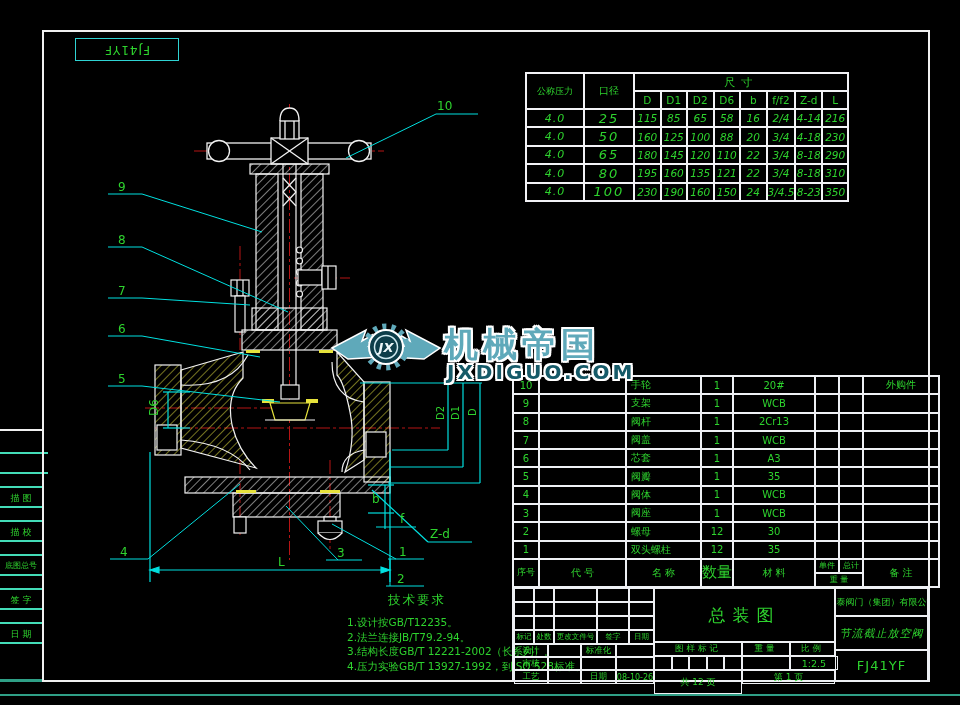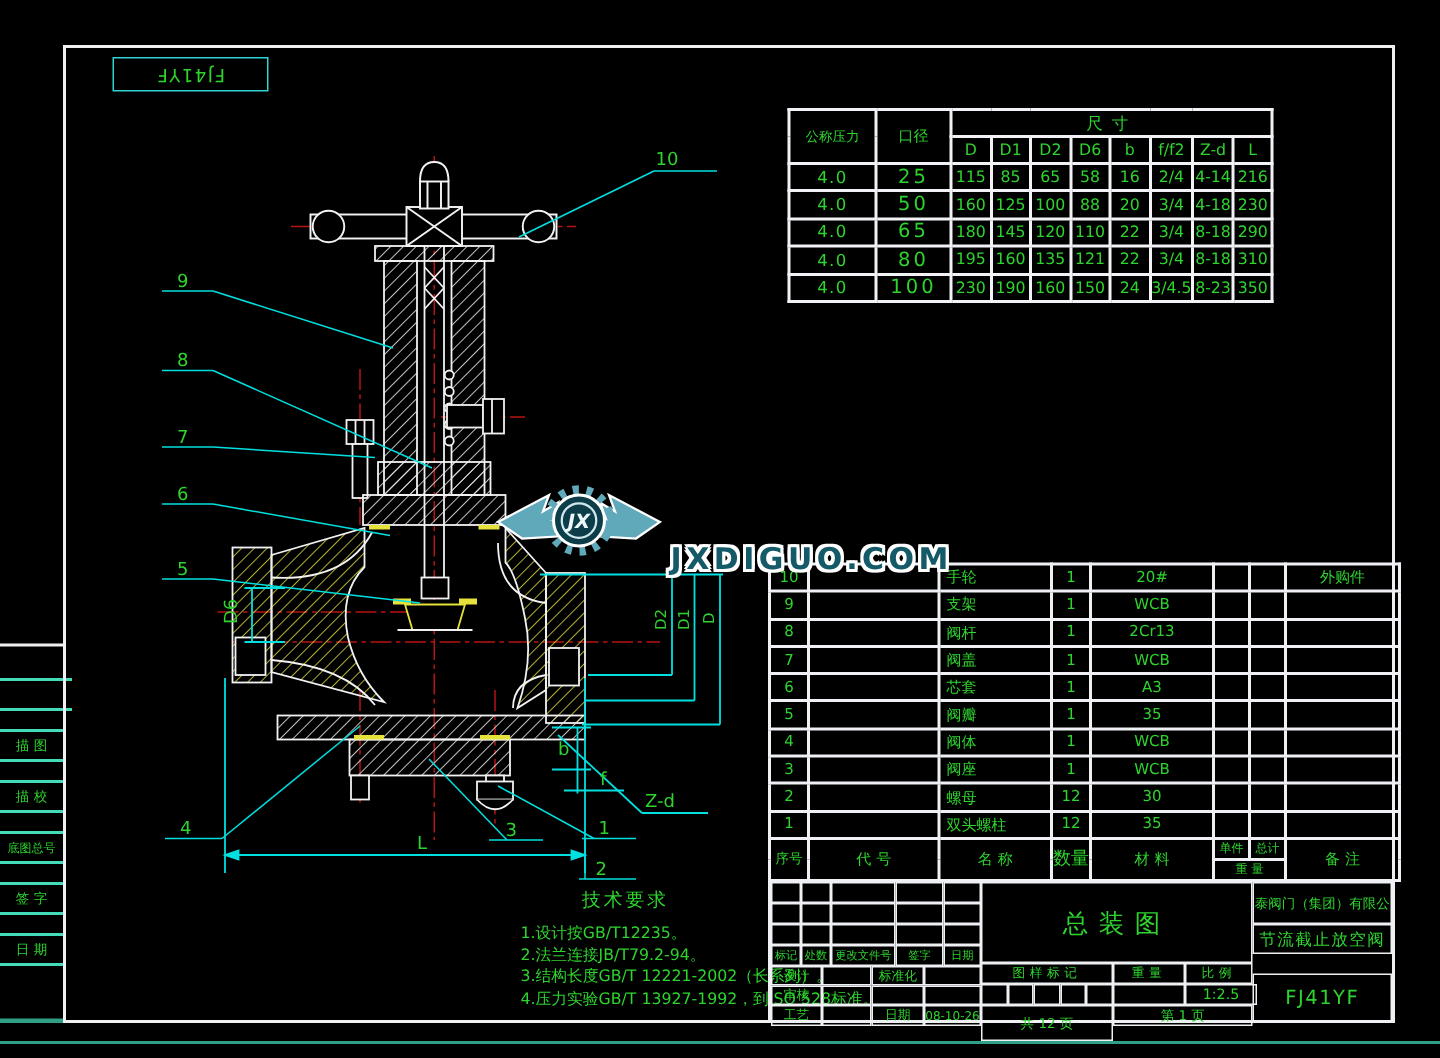--- a/index.html
+++ b/index.html
@@ -6,21 +6,21 @@
   body{width:960px;height:705px;position:relative;overflow:hidden;
        font-family:"DejaVu Sans","Liberation Sans",sans-serif;}
   .abs{position:absolute;}
   .grn{color:#2ed32e;}
   .frame{border:2px solid #f0f0f0;box-sizing:border-box;}
   
   #dimtab{position:absolute;left:525px;top:72px;border-collapse:collapse;table-layout:fixed;z-index:5;}
   #dimtab th,#dimtab td{border:2px solid #f2f2f6;color:#2ed32e;font-weight:normal;
        text-align:center;font-size:10.5px;padding:0;overflow:hidden;white-space:nowrap;}
   #dimtab thead tr{height:18px;}
-  #dimtab tbody tr{height:18.4px;}
+  #dimtab tbody tr{height:18.4px;font-style:italic;}
   #dimtab td.bore{font-size:13px;letter-spacing:2px;}
   #dimtab td.press{font-size:11px;letter-spacing:1px;}
   
   #bomtab{position:absolute;left:512px;top:375px;border-collapse:collapse;table-layout:fixed;z-index:4;}
   #bomtab td{border:2px solid #eef0f4;color:#2ed32e;font-size:10px;text-align:center;
        padding:0;overflow:hidden;white-space:nowrap;}
   #bomtab tbody.data tr{height:18.3px;}
   #bomtab tbody.foot tr{height:14px;}
   #bomtab td.al{text-align:left;padding-left:4px;}
   
@@ -318,20 +318,21 @@
 
 <div class="abs" style="left:330px;top:312px;width:330px;height:74px;z-index:9;">
   <svg width="112" height="62" viewBox="0 0 112 62" style="position:absolute;left:0;top:4px;">
     <polygon points="2,32 36,14 32,25 42,19 38,30 48,26 52,36 52,41 18,43" fill="#5fa9ba" stroke="#fff" stroke-width="1.5"></polygon>
     <polygon points="110,32 76,14 80,25 70,19 74,30 64,26 60,36 60,41 94,43" fill="#5fa9ba" stroke="#fff" stroke-width="1.5"></polygon>
     <circle cx="56" cy="31" r="20" fill="none" stroke="#5fa9ba" stroke-width="7" stroke-dasharray="4 5"></circle>
     <circle cx="56" cy="31" r="17" fill="#0d3d49" stroke="#fff" stroke-width="2"></circle>
     <circle cx="56" cy="31" r="11.5" fill="none" stroke="#cfe8ee" stroke-width="1.5"></circle>
     <text x="56" y="36" text-anchor="middle" font-size="13" font-weight="bold" font-style="italic" fill="#eef7f9">JX</text>
   </svg>
+  <div class="abs wm-brand" style="left:114px;top:10px;font-size:34px;">机械帝国</div>
   <div class="abs wm-site" style="left:117px;top:48px;font-size:20px;">JXDIGUO.COM</div>
 </div>
 
 <table id="bomtab">
   <colgroup>
       <col style="width:26px">
       <col style="width:87px">
       <col style="width:75px">
       <col style="width:24px">
     <col style="width:82px">
@@ -439,21 +440,21 @@
         <td></td>
         <td></td>
         <td></td>
       </tr>
     </tbody>
   <tbody class="foot">
     <tr>
       <td rowspan="2" style="font-size:9px;">序号</td>
       <td rowspan="2">代  号</td>
       <td rowspan="2">名  称</td>
-      <td rowspan="2" style="font-size:12px;margin-top:35px;">数量</td>
+      <td rowspan="2" style="font-size:15px;margin-top:35px;">数量</td>
       <td rowspan="2">材  料</td>
       <td style="font-size:8px;">单件</td>
       <td style="font-size:8px;">总计</td>
       <td rowspan="2">备  注</td>
     </tr>
     <tr>
         <td colspan="2" style="font-size:8px;">重  量</td>
       </tr>
   </tbody>
 </table>
@@ -517,15 +518,15 @@
       <div class="tb" style="position:static"></div>
       <div class="tb" style="position:static"></div>
       <div class="tb" style="position:static"></div>
   </div>
   <div class="tb" style="left:228px;top:68px;width:48px;height:14px;"></div>
   <div class="tb" style="left:276px;top:68px;width:48px;height:14px;font-size:9.5px;">1:2.5</div>
   <div class="tb" style="left:140px;top:82px;width:88px;height:24px;font-size:9px;">共 12 页</div>
   <div class="tb" style="left:228px;top:82px;width:93px;height:14px;font-size:9px;">第 1 页</div>
 
   <div class="tb" style="left:321px;top:0;width:93px;height:28px;font-size:9px;">凯泰阀门（集团）有限公司</div>
-  <div class="tb" style="left:321px;top:28px;width:93px;height:20px;font-size:11px;letter-spacing:1px;">节流截止放空阀</div>
+  <div class="tb" style="left:321px;top:28px;width:93px;height:35px;font-size:11px;letter-spacing:1px;font-style:italic;">节流截止放空阀</div>
   <div class="tb" style="left:321px;top:61px;width:93px;height:33px;font-size:13px;letter-spacing:1px;">FJ41YF</div>
 </div>
 
 </body></html>

